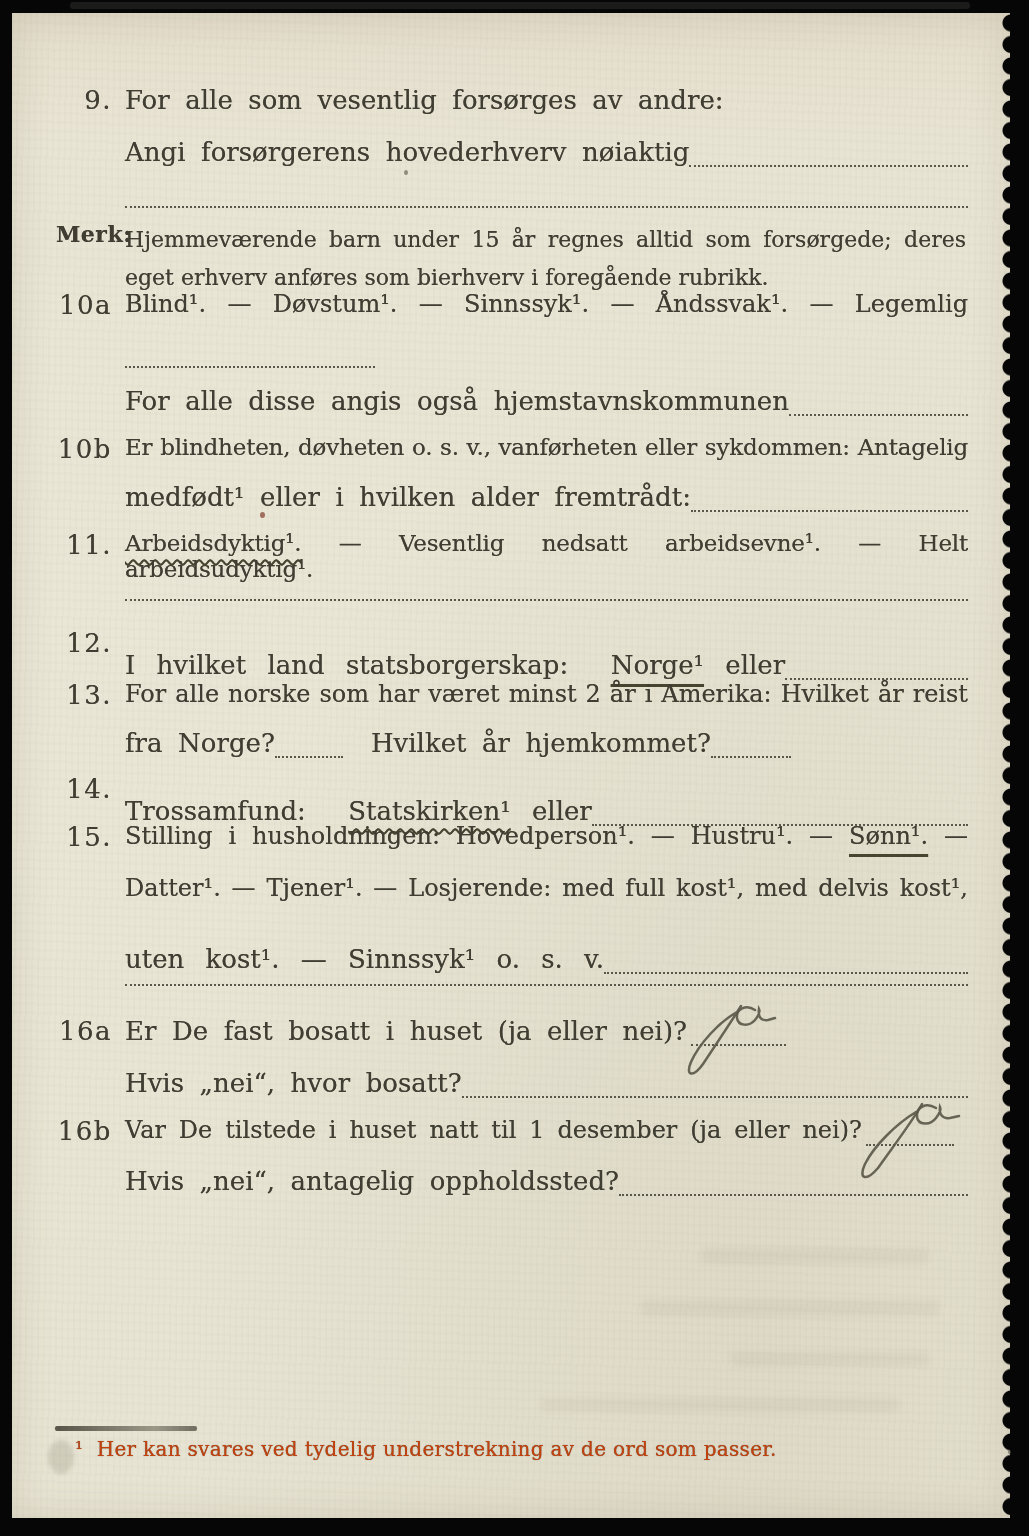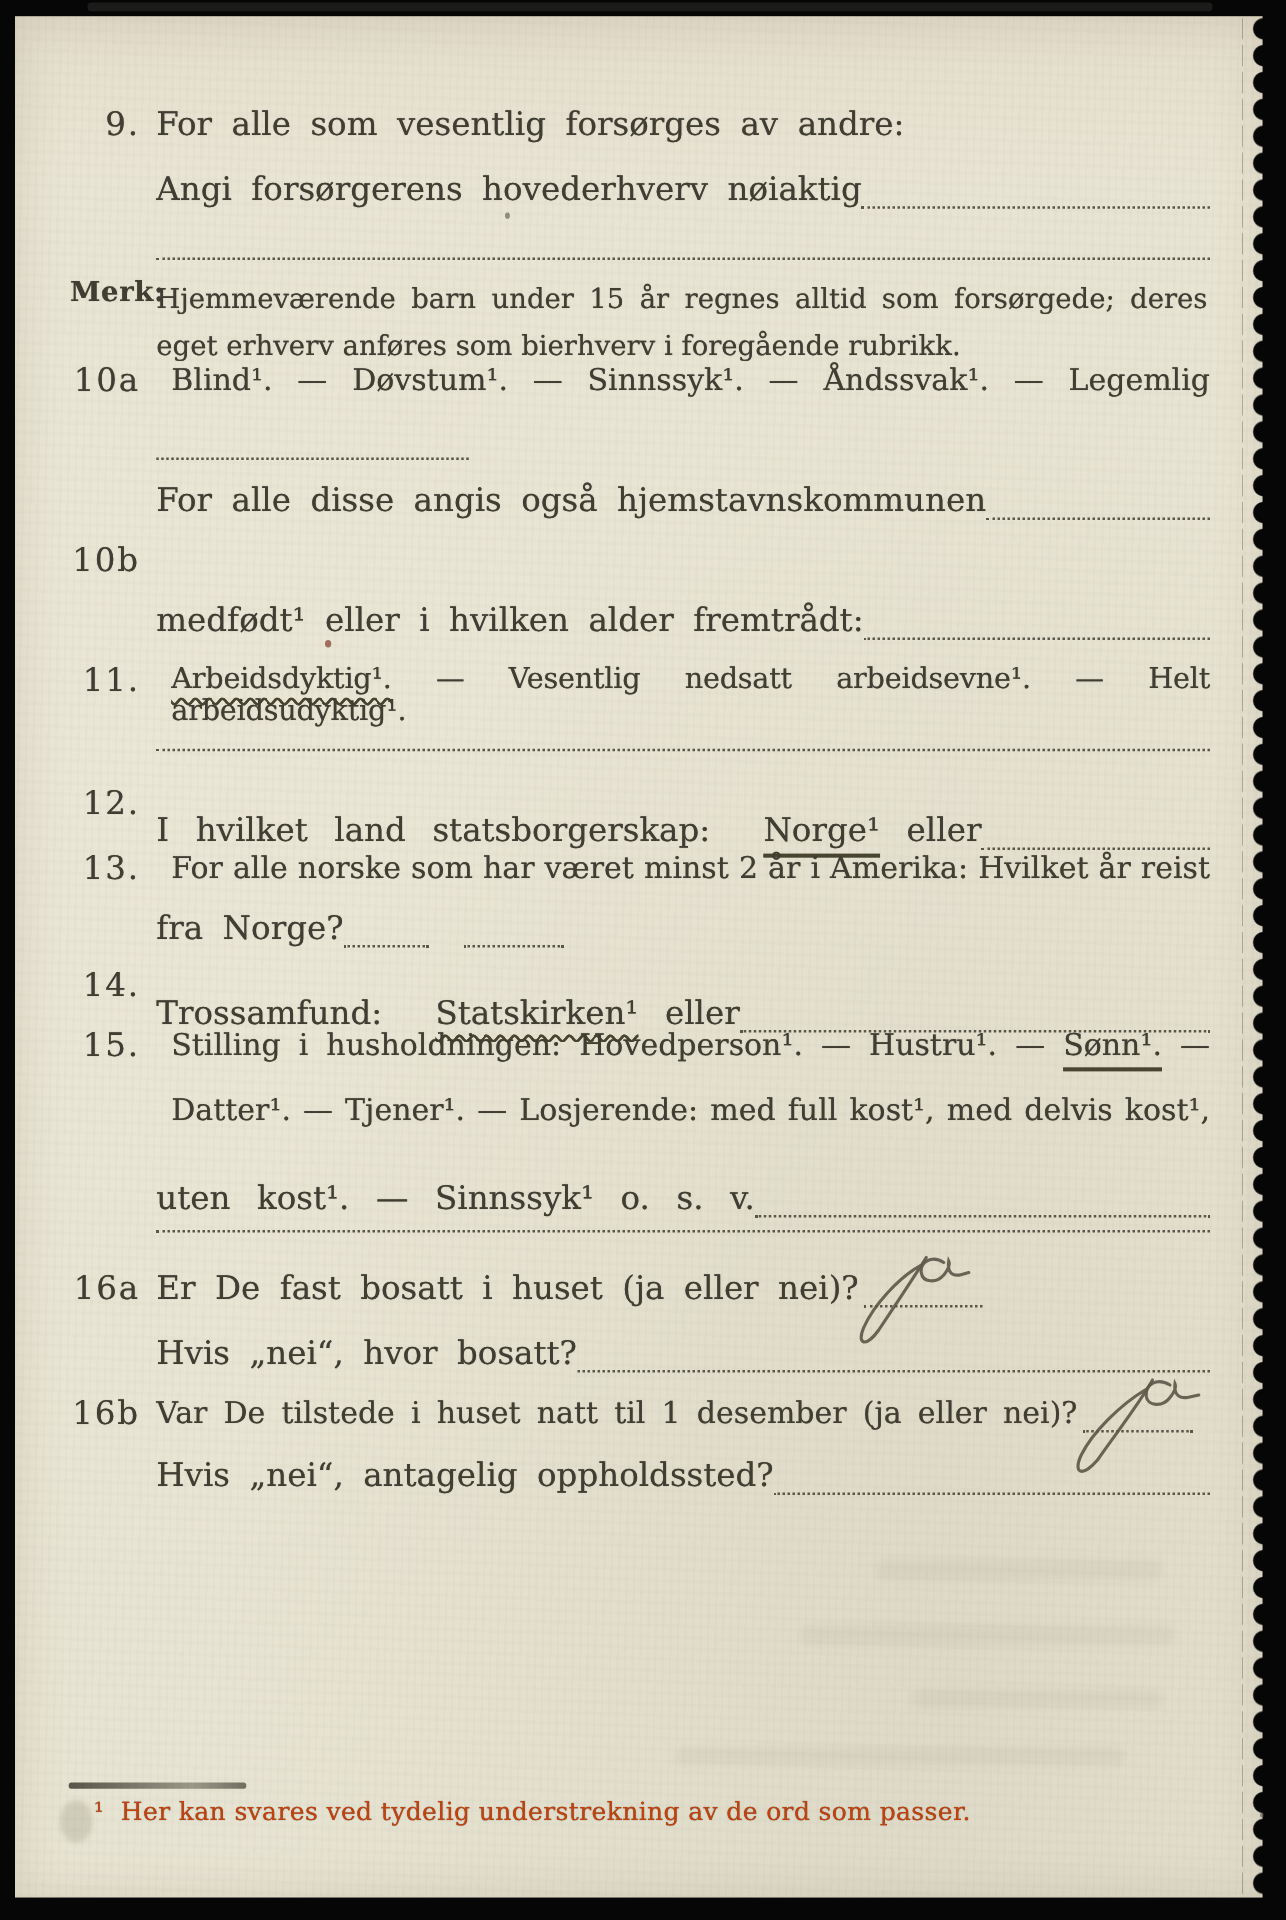--- a/index.html
+++ b/index.html
@@ -17,21 +17,21 @@
            repeating-linear-gradient(91deg, rgba(110,105,85,.028) 0 2px, rgba(0,0,0,0) 2px 6px),
            repeating-linear-gradient(2deg, rgba(110,105,85,.02) 0 3px, rgba(0,0,0,0) 3px 9px);}
   .scallops{position:absolute;top:0;right:-1px;width:17px;height:100%;
             background-image:radial-gradient(circle at 17px 10px, #060606 8px, rgba(0,0,0,0) 9px);
             background-size:17px 21.5px;background-repeat:repeat-y;}
   .ink{text-shadow:0 0 .6px rgba(64,62,51,.75);}
   .row{position:absolute;left:125px;right:61px;height:36px;display:flex;align-items:flex-start;
        font-size:26px;white-space:pre;}
   .blk{position:absolute;left:125px;right:61px;font-size:24px;}
   .just{text-align:justify;}
-  .jl{text-align-last:justify;margin-left:12px;}
+  .jl{text-align-last:justify;}
   .tight{font-size:23px;letter-spacing:-.2px;}
   .sp{word-spacing:.28em;}
   .spw{word-spacing:.5em;margin-top:22px;}
   .num{position:absolute;left:38px;width:74px;text-align:right;font-size:26px;letter-spacing:1.5px;white-space:nowrap;}
   .leader{flex:1 1 auto;align-self:flex-end;position:relative;top:-6px;border-bottom:2px dotted #59564a;min-width:20px;}
   .leader.fix250{flex:0 0 250px;}
   .leader.fix68{flex:0 0 68px;}
   .leader.fix80{flex:0 0 80px;}
   .gap28{flex:0 0 28px;}
   .sep{position:absolute;left:125px;right:61px;height:0;border-bottom:2px dotted #59564a;}
@@ -79,20 +79,21 @@
   <div class="blk just jl ink" style="top:290px">Blind¹. — Døvstum¹. — Sinnssyk¹. — Åndssvak¹. — Legemlig</div>
   <div class="row sp ink" style="top:338px">
     <span class="leader fix250"></span>
   </div>
   <div class="row sp ink" style="top:386px">
     <span>For alle disse angis også hjemstavnskommunen</span>
     <span class="leader"></span>
   </div>
 
   <span class="num ink" style="top:434px">10b</span>
+  <div class="blk just jl tight ink" style="top:434px">Er blindheten, døvheten o. s. v., vanførheten eller sykdommen:  Antagelig</div>
   <div class="row sp ink" style="top:482px">
     <span>medfødt¹ eller i hvilken alder fremtrådt:</span>
     <span class="leader"></span>
   </div>
 
   <span class="num ink" style="top:530px">11.</span>
   <div class="blk just jl tight ink" style="top:530px">
     <span class="hand-u hand-wavy">Arbeidsdyktig¹.</span><span> — Vesentlig nedsatt arbeidsevne¹. — Helt arbeidsudyktig¹.</span>
   </div>
 
@@ -103,20 +104,21 @@
     <span>I hvilket land statsborgerskap:  </span><span class="hand-u">Norge¹</span><span> eller</span>
     <span class="leader"></span>
   </div>
 
   <span class="num ink" style="top:680px">13.</span>
   <div class="blk just jl ink" style="top:680px">For alle norske som har været minst 2 år i Amerika:  Hvilket år reist</div>
   <div class="row sp ink" style="top:728px">
     <span>fra Norge?</span>
     <span class="leader fix68"></span>
     <span class="gap28"></span>
+    <span>Hvilket år hjemkommet?</span>
     <span class="leader fix80"></span>
   </div>
 
   <span class="num ink" style="top:774px">14.</span>
   <div class="row spw ink" style="top:774px">
     <span>Trossamfund:  </span><span class="hand-u hand-wavy">Statskirken¹</span><span> eller</span>
     <span class="leader"></span>
   </div>
 
   <span class="num ink" style="top:822px">15.</span>

